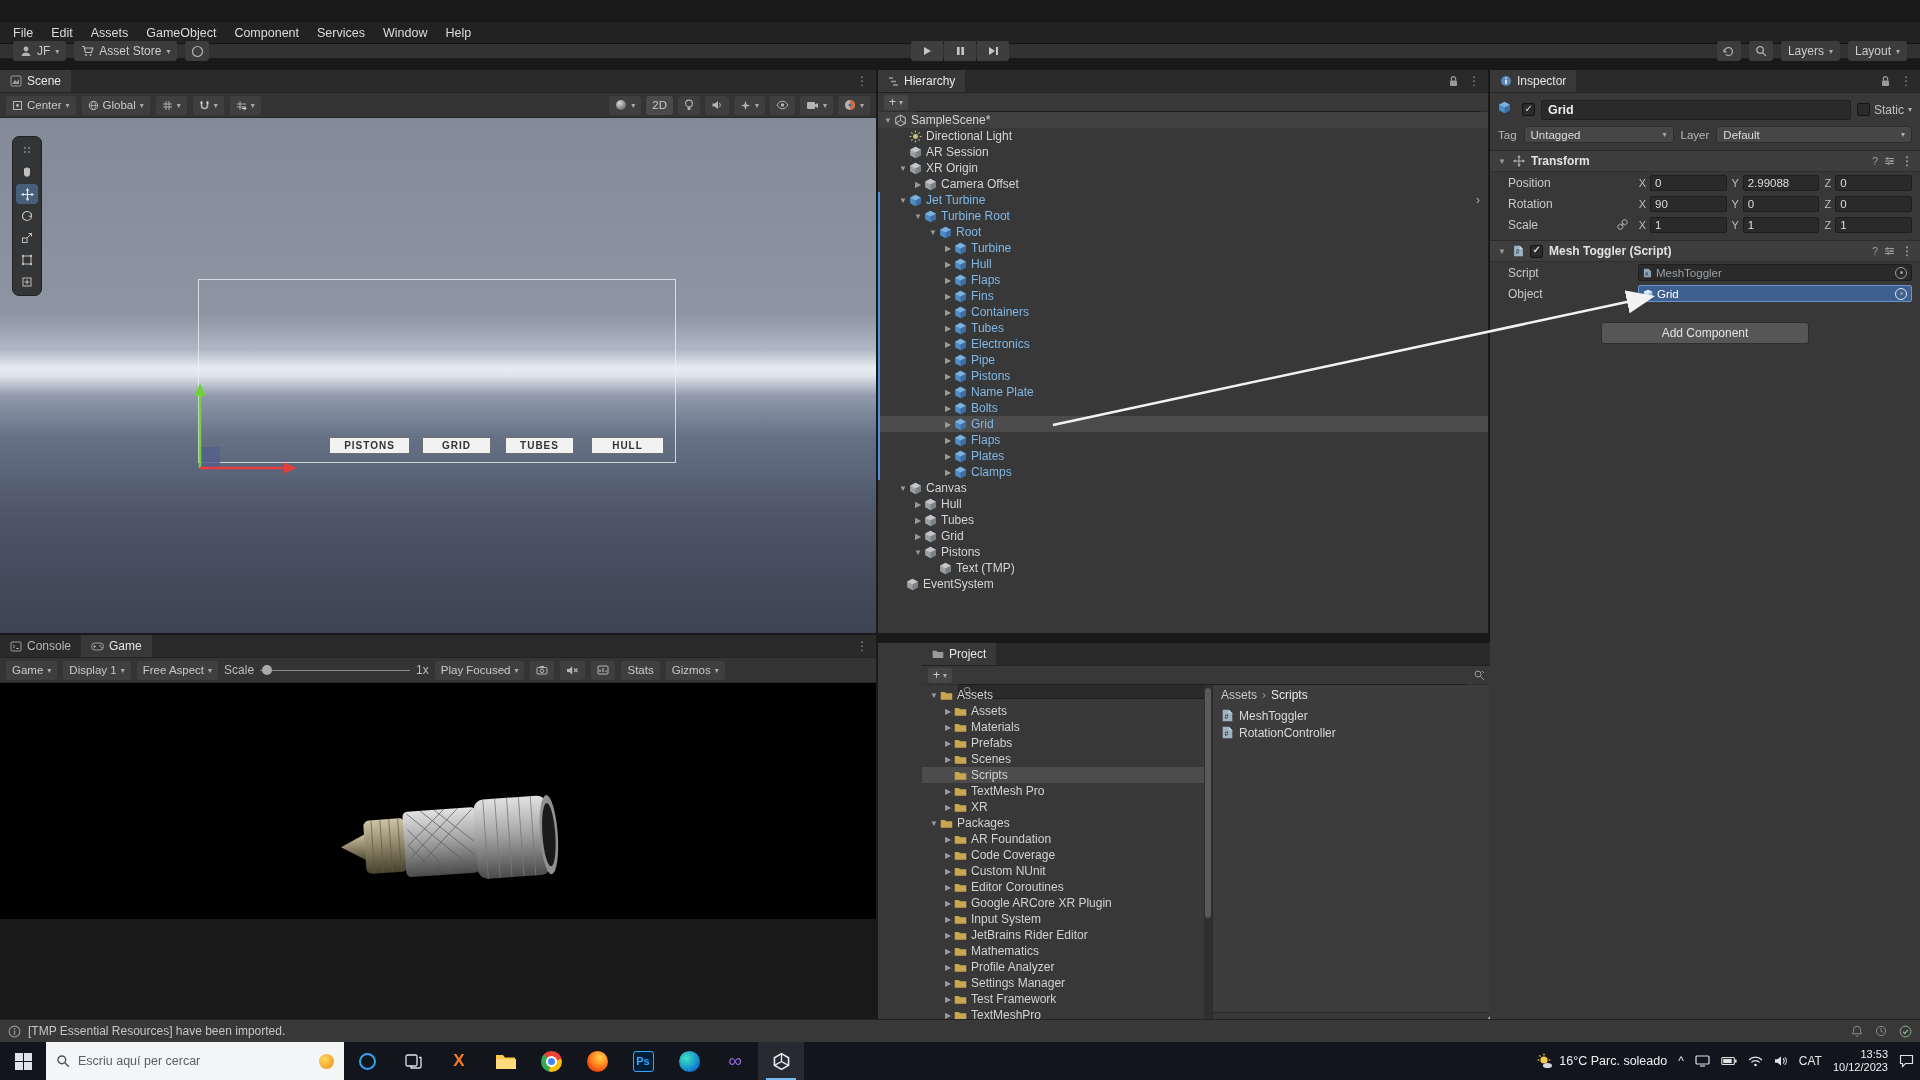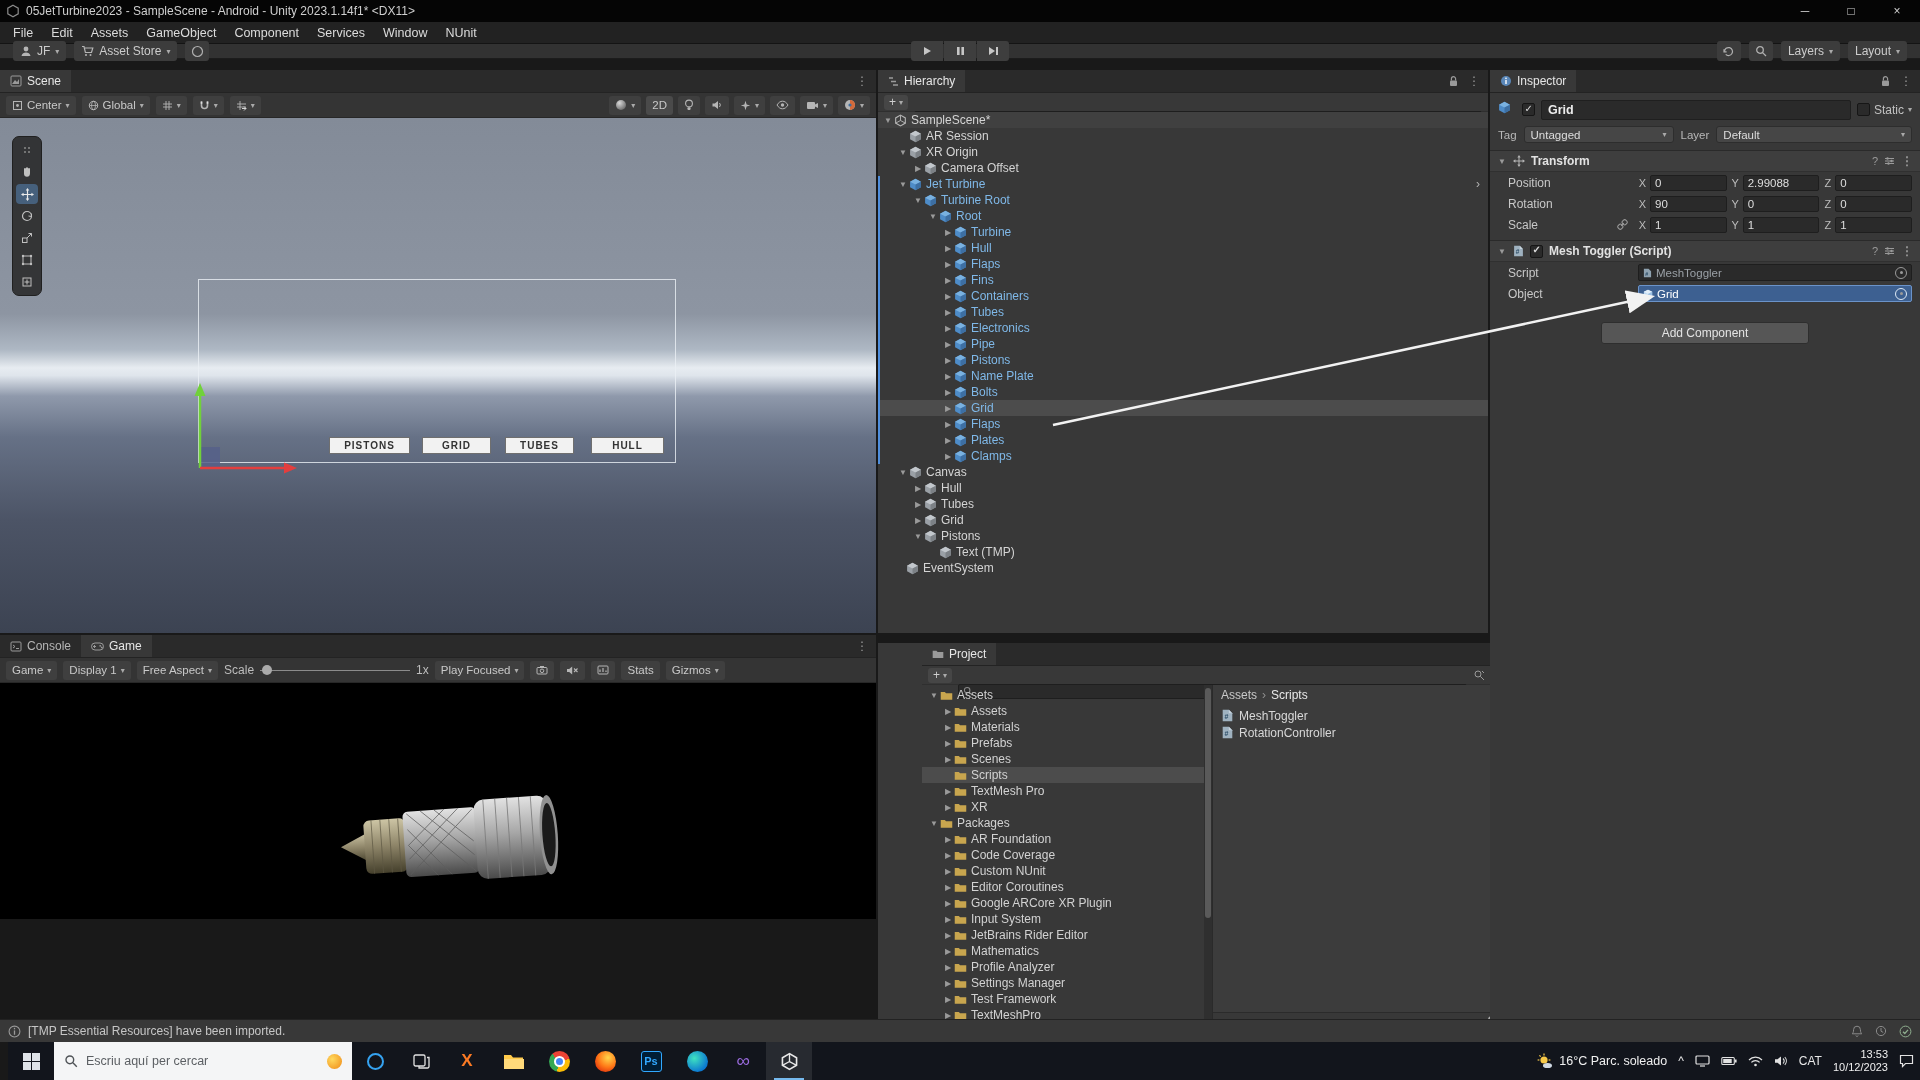--- a/index.html
+++ b/index.html
@@ -126,21 +126,21 @@
   .picker { margin-left:auto; width:12px; height:12px; border:1px solid #9a9a9a; border-radius:50%; position:relative; flex:none; }
   .picker::after { content:""; position:absolute; left:3.5px; top:3.5px; width:3px; height:3px; border-radius:50%; background:#9a9a9a; }
   .add-comp-row { display:flex; justify-content:center; margin-top:18px; }
   .add-comp { width:208px; height:22px; background:#565656; border:1px solid #2e2e2e; border-radius:3px; color:#e3e3e3; font-size:12px; display:flex; align-items:center; justify-content:center; }
 
   
   .statusbar { position:absolute; top:1019px; left:0; right:0; height:23px; background:#383838; border-top:1px solid #222222; display:flex; align-items:center; gap:7px; padding:0 8px; font-size:12px; color:#c6c6c6; }
   .status-icons { margin-left:auto; display:flex; gap:12px; align-items:center; color:#8a8a8a; }
 
   
-  .taskbar { position:absolute; top:1042px; left:8px; right:0; height:38px; background:#12151c; display:flex; align-items:stretch; color:#e8e8e8; }
+  .taskbar { position:absolute; top:1042px; left:0; right:0; height:38px; background:#12151c; display:flex; align-items:stretch; color:#e8e8e8; }
   .tb-slot { width:46px; display:flex; align-items:center; justify-content:center; }
   .tb-app { width:46px; display:flex; align-items:center; justify-content:center; position:relative; }
   .tb-app.active { background:rgba(255,255,255,.09); }
   .tb-app.active::after { content:""; position:absolute; bottom:0; left:8px; right:8px; height:2px; background:#76b9ed; }
   .tb-search { width:298px; background:#f4f5f6; display:flex; align-items:center; gap:8px; padding:0 10px; color:#5b5f63; font-size:12.5px; }
   .tray { margin-left:auto; display:flex; align-items:center; gap:11px; padding-right:6px; }
   .weather { display:flex; align-items:center; gap:6px; font-size:12.5px; color:#f0f0f0; }
   .clockblock { text-align:right; font-size:11px; line-height:13px; color:#f0f0f0; }
   .lang { font-size:12px; }
   .chev-up { font-size:12px; color:#e8e8e8; }
@@ -156,43 +156,30 @@
   .cortana-ic { width:17px; height:17px; border:2px solid #35a3f1; border-radius:50%; }
 
   
   .annotation { position:absolute; inset:0; z-index:99; pointer-events:none; }
 </style>
 </head>
 <body>
 
 <div class="screen">
 
-  <div class="titlebar">
-    <span class="app-ic">
-      <svg viewBox="0 0 14 14">
-          <path d="M7 1.2 12.2 4.2v5.6L7 12.8 1.8 9.8V4.2Z" fill="none" stroke="#8a8a8a" stroke-width="1.2"></path>
-        </svg>
-    </span>
-    <span class="title-text">05JetTurbine2023 - SampleScene - Android - Unity 2023.1.14f1* &lt;DX11&gt;</span>
-    <div class="win-controls">
-      <div class="win-btn">─</div>
-      <div class="win-btn">□</div>
-      <div class="win-btn">×</div>
-    </div>
-  </div>
 
   <div class="menubar">
       <div class="menu-item">File</div>
       <div class="menu-item">Edit</div>
       <div class="menu-item">Assets</div>
       <div class="menu-item">GameObject</div>
       <div class="menu-item">Component</div>
       <div class="menu-item">Services</div>
       <div class="menu-item">Window</div>
-      <div class="menu-item">NUnit</div>
+      <div class="menu-item">Help</div>
     </div>
 
   <div class="main-toolbar">
     <div class="tb-group-left">
       <div class="tb-flat">
         <span class="i">
           <svg width="12" height="12" viewBox="0 0 12 12">
               <circle cx="6" cy="4" r="2.4" fill="#b5b5b5"></circle>
               <path d="M1.5 11c.6-2.4 2.4-3.4 4.5-3.4s3.9 1 4.5 3.4Z" fill="#b5b5b5"></path>
             </svg>
@@ -642,20 +629,39 @@
                 <path d="M7 1.2 12.2 4.2v5.6L7 12.8 1.8 9.8V4.2Z" fill="none" stroke="#b5b5b5" stroke-width="1.2"></path>
                 <path d="M7 1.2V7l5.2 2.8M7 7 1.8 9.8" fill="none" stroke="#b5b5b5" stroke-width="1"></path>
               </svg>
             </span>
             <span class="h-label">SampleScene*</span>
           </div>
           <div class="h-row" style="padding-left: 19px;">
             <span class="tree-arrow"></span>
             <span class="obj-icon">
               <svg viewBox="0 0 12 12">
+                <circle cx="6" cy="6" r="2.3" fill="#c9c37a"></circle>
+                <g stroke="#c9c37a" stroke-width="1">
+                  <line x1="6" y1="0.5" x2="6" y2="2.2"></line>
+                  <line x1="6" y1="9.8" x2="6" y2="11.5"></line>
+                  <line x1="0.5" y1="6" x2="2.2" y2="6"></line>
+                  <line x1="9.8" y1="6" x2="11.5" y2="6"></line>
+                  <line x1="2.1" y1="2.1" x2="3.3" y2="3.3"></line>
+                  <line x1="8.7" y1="8.7" x2="9.9" y2="9.9"></line>
+                  <line x1="2.1" y1="9.9" x2="3.3" y2="8.7"></line>
+                  <line x1="8.7" y1="3.3" x2="9.9" y2="2.1"></line>
+                </g>
+              </svg>
+            </span>
+            <span class="h-label">Directional Light</span>
+          </div>
+          <div class="h-row" style="padding-left: 19px;">
+            <span class="tree-arrow"></span>
+            <span class="obj-icon">
+              <svg viewBox="0 0 12 12">
                 <path d="M6 .8 11 3.4v5.2L6 11.2 1 8.6V3.4Z" fill="#9aa0a6"></path>
                 <path d="M6 .8 11 3.4 6 6 1 3.4Z" fill="#c2c7cc"></path>
                 <path d="M6 6l5-2.6v5.2L6 11.2Z" fill="#7c8186"></path>
               </svg>
             </span>
             <span class="h-label">AR Session</span>
           </div>
           <div class="h-row" style="padding-left: 19px;">
             <span class="tree-arrow">▼</span>
             <span class="obj-icon">

